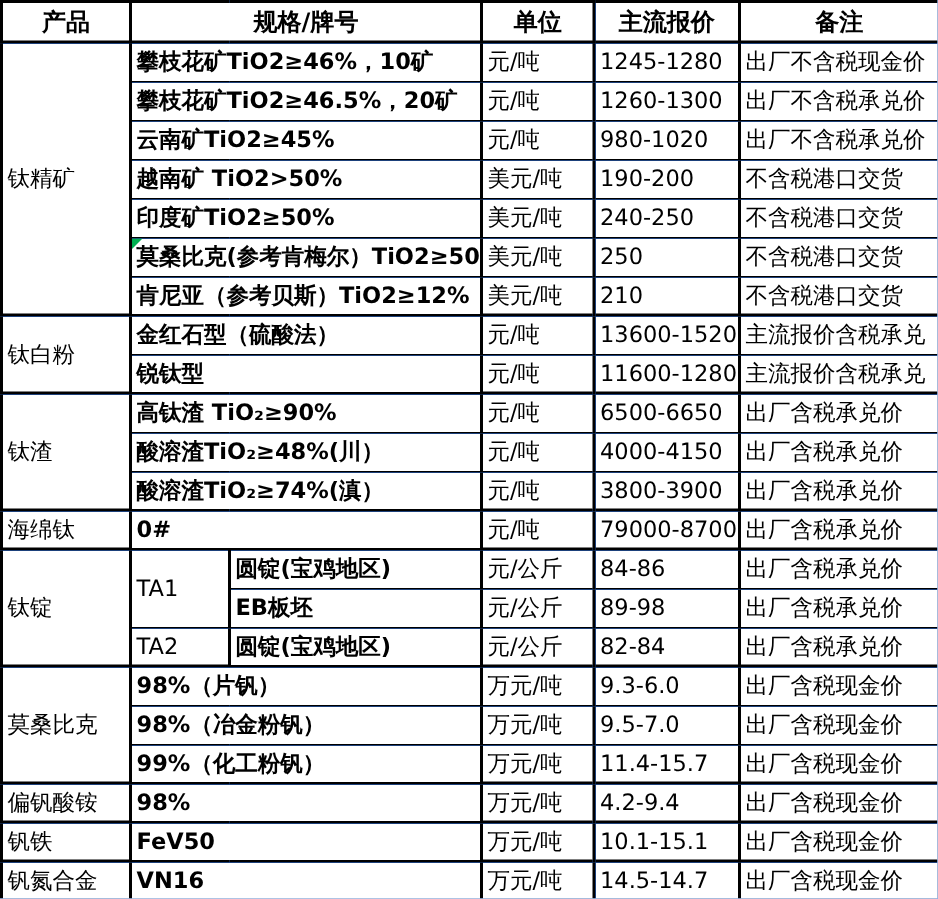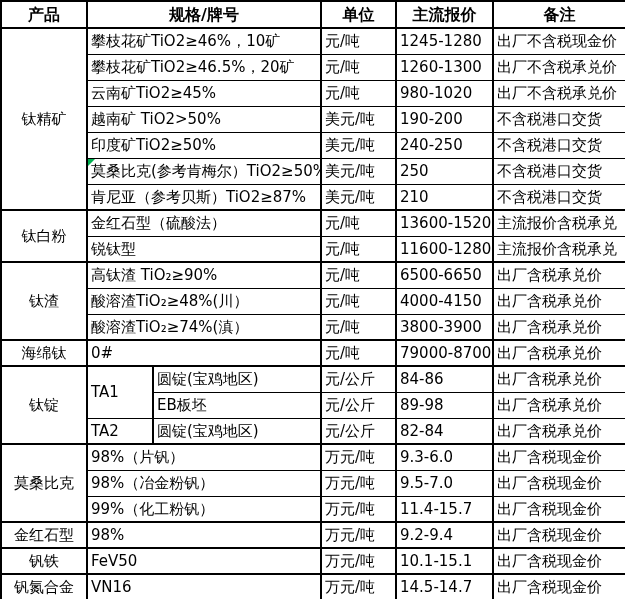--- a/index.html
+++ b/index.html
@@ -38,28 +38,27 @@
   table.price-table tbody tr { height: 26px; }
   table.price-table thead th {
     font-weight: bold;
     font-size: 16px;
     text-align: center;
     border-top-width: 2px;
     border-bottom-width: 2px;
   }
   tr.group-start td { border-top-width: 2px; }
   td.product-cell {
-    text-align: center;
     padding: 0 1px;
   }
   td.spec-cell, td.grade-cell, td.unit-cell, td.price-cell, td.note-cell {
     text-align: left;
   }
   td.price-cell { padding-left: 5px; }
-  td.spec-cell { position: relative; }
+  td.spec-cell { position: relative; font-weight: bold; }
   .comment-marker {
     position: absolute;
     top: 0;
     left: 0;
     width: 0;
     height: 0;
     border-top: 7px solid #00b050;
     border-right: 7px solid transparent;
   }
 </style>
@@ -120,21 +119,21 @@
       </tr>
       <tr>
         <td class="spec-cell" colspan="2">
           <span class="comment-marker"></span><span>莫桑比克(参考肯梅尔）TiO2≥50%</span>
         </td>
         <td class="unit-cell">美元/吨</td>
         <td class="price-cell">250</td>
         <td class="note-cell">不含税港口交货</td>
       </tr>
       <tr>
-        <td class="spec-cell" colspan="2">肯尼亚（参考贝斯）TiO2≥87%</td>
+        <td class="spec-cell" colspan="2">肯尼亚（参考贝斯）TiO2≥12%</td>
         <td class="unit-cell">美元/吨</td>
         <td class="price-cell">210</td>
         <td class="note-cell">不含税港口交货</td>
       </tr>
 
       <tr class="group-start">
         <td class="product-cell" rowspan="2">钛白粉</td>
         <td class="spec-cell" colspan="2">金红石型（硫酸法）</td>
         <td class="unit-cell">元/吨</td>
         <td class="price-cell">13600-15200</td>
@@ -211,24 +210,24 @@
         <td class="note-cell">出厂含税现金价</td>
       </tr>
       <tr>
         <td class="spec-cell" colspan="2">99%（化工粉钒）</td>
         <td class="unit-cell">万元/吨</td>
         <td class="price-cell">11.4-15.7</td>
         <td class="note-cell">出厂含税现金价</td>
       </tr>
 
       <tr class="group-start">
-        <td class="product-cell">金红石型</td>
+        <td class="product-cell">偏钒酸铵</td>
         <td class="spec-cell" colspan="2">98%</td>
         <td class="unit-cell">万元/吨</td>
-        <td class="price-cell">9.2-9.4</td>
+        <td class="price-cell">4.2-9.4</td>
         <td class="note-cell">出厂含税现金价</td>
       </tr>
 
       <tr class="group-start">
         <td class="product-cell">钒铁</td>
         <td class="spec-cell" colspan="2">FeV50</td>
         <td class="unit-cell">万元/吨</td>
         <td class="price-cell">10.1-15.1</td>
         <td class="note-cell">出厂含税现金价</td>
       </tr>

